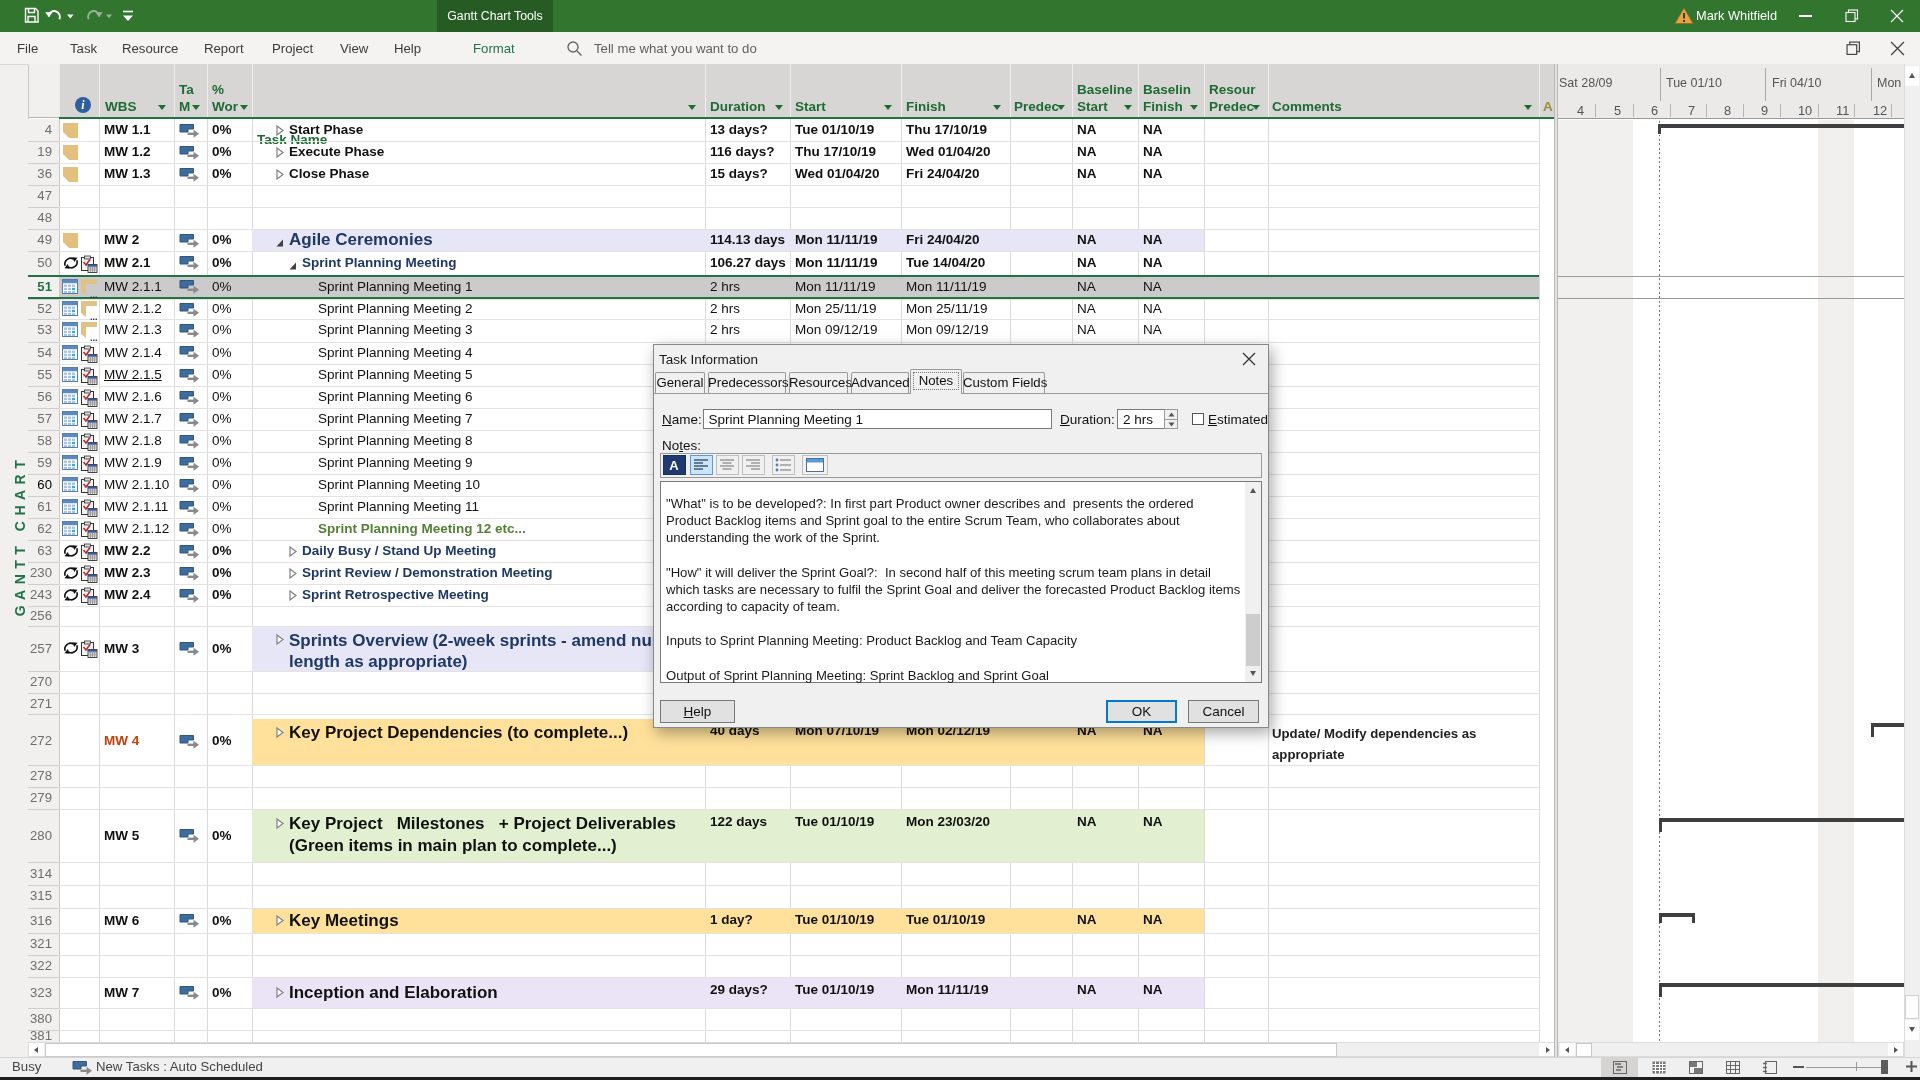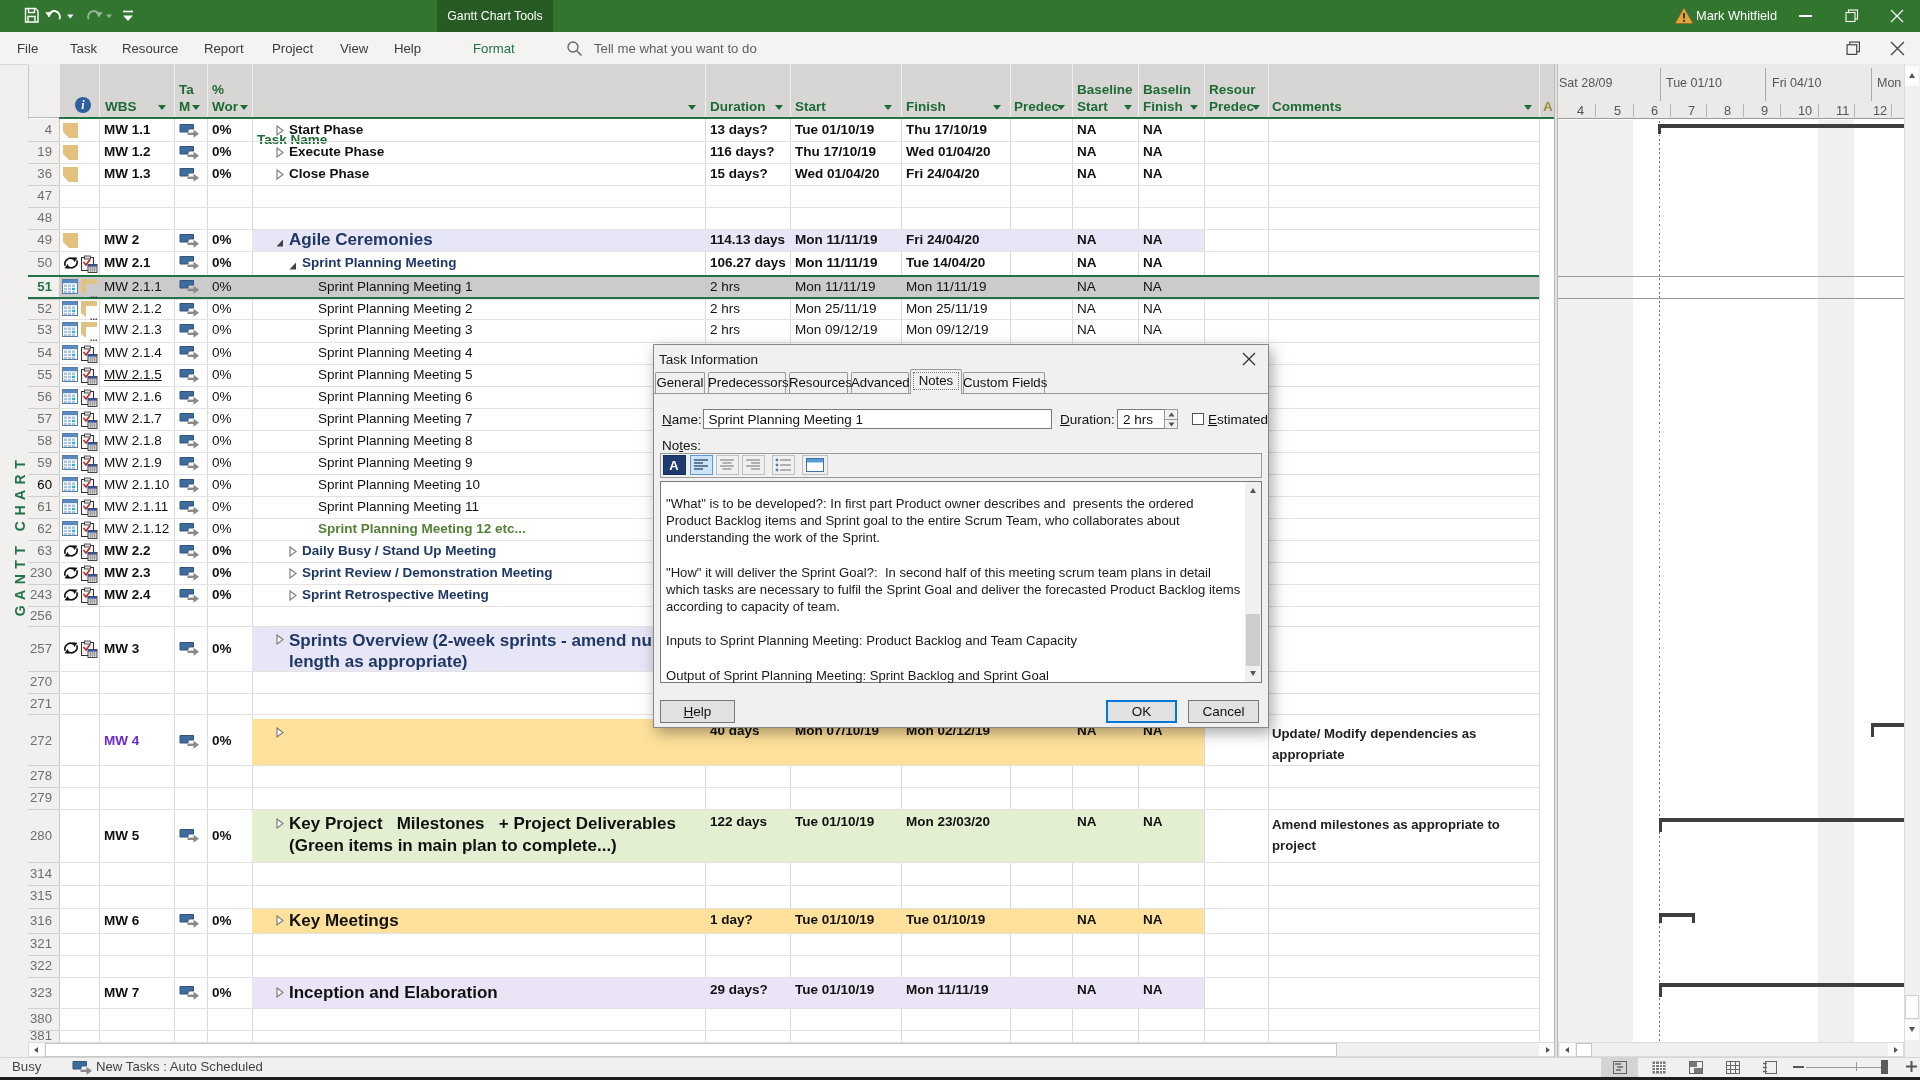--- a/index.html
+++ b/index.html
@@ -880,30 +880,31 @@
 <div class="a" style="left:28px;top:671.0px;width:24px;height:21.5px;line-height:21.5px;text-align:right;font-size:13.2px;color:#6E6E6E;font-weight:normal;">270</div>
 <div class="a" style="left:28px;top:692.5px;width:31px;height:1px;background:#CFCECd;"></div>
 <div class="a" style="left:59px;top:692.5px;width:1480px;height:1px;background:#E4E3E2;"></div>
 <div class="a" style="left:28px;top:692.5px;width:24px;height:21.0px;line-height:21.0px;text-align:right;font-size:13.2px;color:#6E6E6E;font-weight:normal;">271</div>
 <div class="a" style="left:28px;top:713.5px;width:31px;height:1px;background:#CFCECd;"></div>
 <div class="a" style="left:59px;top:713.5px;width:1480px;height:1px;background:#E4E3E2;"></div>
 <div class="a" style="left:28px;top:718.0px;width:24px;height:46.5px;line-height:46.5px;text-align:right;font-size:13.2px;color:#6E6E6E;font-weight:normal;">272</div>
 <div class="a" style="left:28px;top:764.5px;width:31px;height:1px;background:#CFCECd;"></div>
 <div class="a" style="left:59px;top:764.5px;width:1480px;height:1px;background:#E4E3E2;"></div>
 <div class="a" style="left:252px;top:719.0px;width:952px;height:45.5px;background:#FFE19B;"></div>
-<div class="a" style="left:104px;top:718.0px;height:46.5px;line-height:46.5px;font-size:13.5px;font-weight:bold;color:#6d28d9;">MW 4</div>
+<div class="a" style="left:104px;top:718.0px;height:46.5px;line-height:46.5px;font-size:13.5px;font-weight:bold;color:#c2410c;">MW 4</div>
 <div class="a" style="left:179px;top:733.8px;width:24px;height:15px;"><svg width="22" height="16" viewBox="0 0 22 16">
         <path d="M1 1.5 h13.5 v4.5 h-5.5 v3 h-8 z" fill="#3E6D9D" stroke="#30567c" stroke-width="1"></path>
         <path d="M8.5 10.8 h7" stroke="#8a8a8a" stroke-width="2.4" fill="none"></path>
         <path d="M14.5 6.8 l5.5 4 l-5.5 4 z" fill="#8a8a8a"></path>
       </svg></div>
 <div class="a" style="left:212px;top:718.0px;height:46.5px;line-height:46.5px;font-size:13.5px;font-weight:bold;color:#111;">0%</div>
 <svg class="a" style="left:276px;top:726.5px;" width="8" height="11" viewBox="0 0 8 11">
       <path d="M1 1 L7 5.5 L1 10 Z" fill="#fff" stroke="#808080" stroke-width="1.2"></path>
     </svg>
+<div class="a" style="left:289px;top:722.0px;width:411px;font-size:17px;font-weight:bold;color:#111;line-height:21.5px;white-space:nowrap;">Key Project Dependencies (to complete...)</div>
 <div class="a" style="left:710px;top:720.0px;height:22px;line-height:22px;font-size:13.5px;font-weight:bold;color:#111;">40 days</div>
 <div class="a" style="left:795px;top:720.0px;height:22px;line-height:22px;font-size:13.5px;font-weight:bold;color:#111;">Mon 07/10/19</div>
 <div class="a" style="left:906px;top:720.0px;height:22px;line-height:22px;font-size:13.5px;font-weight:bold;color:#111;">Mon 02/12/19</div>
 <div class="a" style="left:1077px;top:720.0px;height:22px;line-height:22px;font-size:13.5px;font-weight:bold;color:#111;">NA</div>
 <div class="a" style="left:1143px;top:720.0px;height:22px;line-height:22px;font-size:13.5px;font-weight:bold;color:#111;">NA</div>
 <div class="a" style="left:1272px;top:723.0px;font-size:13.2px;font-weight:bold;color:#222;line-height:21.3px;">Update/ Modify dependencies as<br>appropriate</div>
 <div class="a" style="left:28px;top:764.5px;width:24px;height:22.5px;line-height:22.5px;text-align:right;font-size:13.2px;color:#6E6E6E;font-weight:normal;">278</div>
 <div class="a" style="left:28px;top:787.0px;width:31px;height:1px;background:#CFCECd;"></div>
 <div class="a" style="left:59px;top:787.0px;width:1480px;height:1px;background:#E4E3E2;"></div>
 <div class="a" style="left:28px;top:787.0px;width:24px;height:22.0px;line-height:22.0px;text-align:right;font-size:13.2px;color:#6E6E6E;font-weight:normal;">279</div>
@@ -922,21 +923,20 @@
 <div class="a" style="left:212px;top:809.0px;height:53.0px;line-height:53.0px;font-size:13.5px;font-weight:bold;color:#111;">0%</div>
 <svg class="a" style="left:276px;top:817.5px;" width="8" height="11" viewBox="0 0 8 11">
       <path d="M1 1 L7 5.5 L1 10 Z" fill="#fff" stroke="#808080" stroke-width="1.2"></path>
     </svg>
 <div class="a" style="left:289px;top:813.0px;font-size:17px;font-weight:bold;color:#111;line-height:21.5px;">Key Project&nbsp;&nbsp; Milestones&nbsp;&nbsp; + Project Deliverables<br>(Green items in main plan to complete...)</div>
 <div class="a" style="left:710px;top:811.0px;height:22px;line-height:22px;font-size:13.5px;font-weight:bold;color:#111;">122 days</div>
 <div class="a" style="left:795px;top:811.0px;height:22px;line-height:22px;font-size:13.5px;font-weight:bold;color:#111;">Tue 01/10/19</div>
 <div class="a" style="left:906px;top:811.0px;height:22px;line-height:22px;font-size:13.5px;font-weight:bold;color:#111;">Mon 23/03/20</div>
 <div class="a" style="left:1077px;top:811.0px;height:22px;line-height:22px;font-size:13.5px;font-weight:bold;color:#111;">NA</div>
 <div class="a" style="left:1143px;top:811.0px;height:22px;line-height:22px;font-size:13.5px;font-weight:bold;color:#111;">NA</div>
-<div class="a" style="left:1272px;top:814.0px;font-size:13.2px;font-weight:bold;color:#222;line-height:21.3px;">Amend milestones as appropriate to<br>project</div>
 <div class="a" style="left:28px;top:862.0px;width:24px;height:23.0px;line-height:23.0px;text-align:right;font-size:13.2px;color:#6E6E6E;font-weight:normal;">314</div>
 <div class="a" style="left:28px;top:885.0px;width:31px;height:1px;background:#CFCECd;"></div>
 <div class="a" style="left:59px;top:885.0px;width:1480px;height:1px;background:#E4E3E2;"></div>
 <div class="a" style="left:28px;top:885.0px;width:24px;height:22.5px;line-height:22.5px;text-align:right;font-size:13.2px;color:#6E6E6E;font-weight:normal;">315</div>
 <div class="a" style="left:28px;top:907.5px;width:31px;height:1px;background:#CFCECd;"></div>
 <div class="a" style="left:59px;top:907.5px;width:1480px;height:1px;background:#E4E3E2;"></div>
 <div class="a" style="left:28px;top:907.5px;width:24px;height:25.5px;line-height:25.5px;text-align:right;font-size:13.2px;color:#6E6E6E;font-weight:normal;">316</div>
 <div class="a" style="left:28px;top:933.0px;width:31px;height:1px;background:#CFCECd;"></div>
 <div class="a" style="left:59px;top:933.0px;width:1480px;height:1px;background:#E4E3E2;"></div>
 <div class="a" style="left:252px;top:908.5px;width:952px;height:24.5px;background:#FFE19B;"></div>

